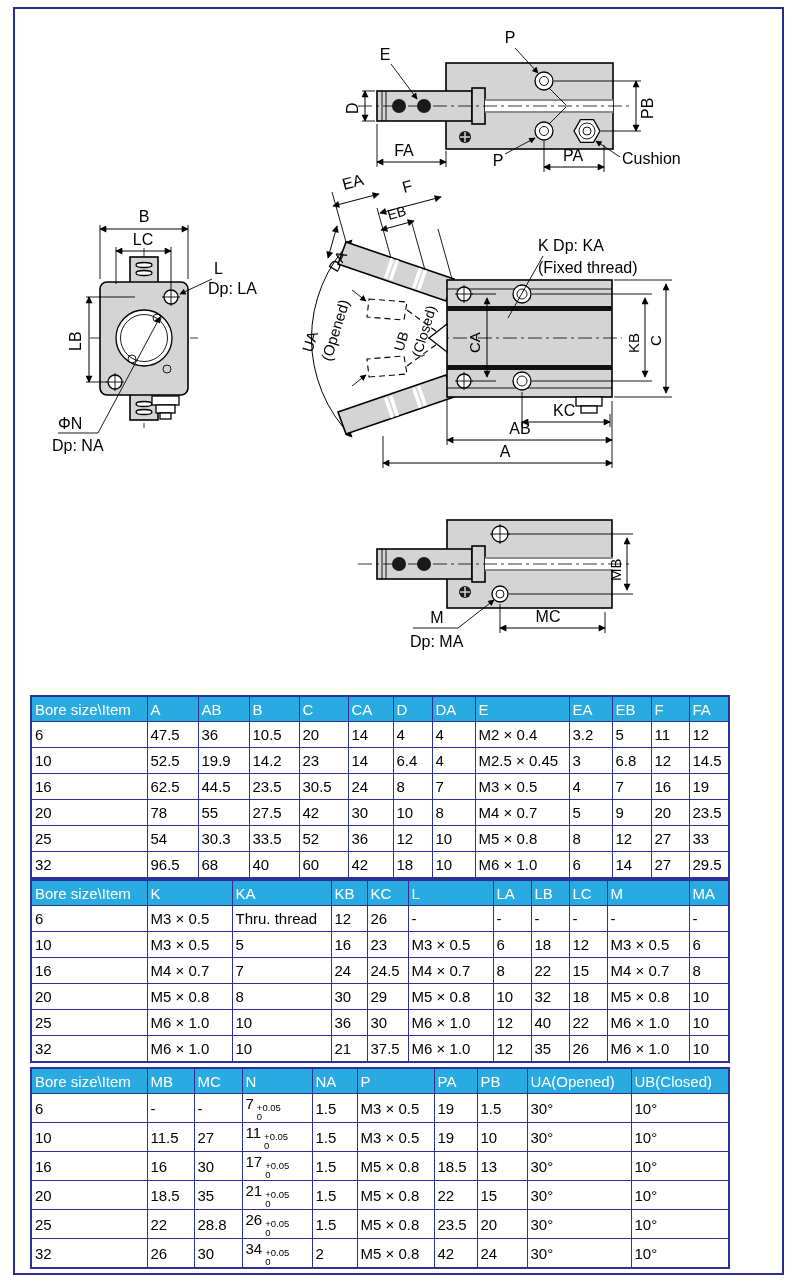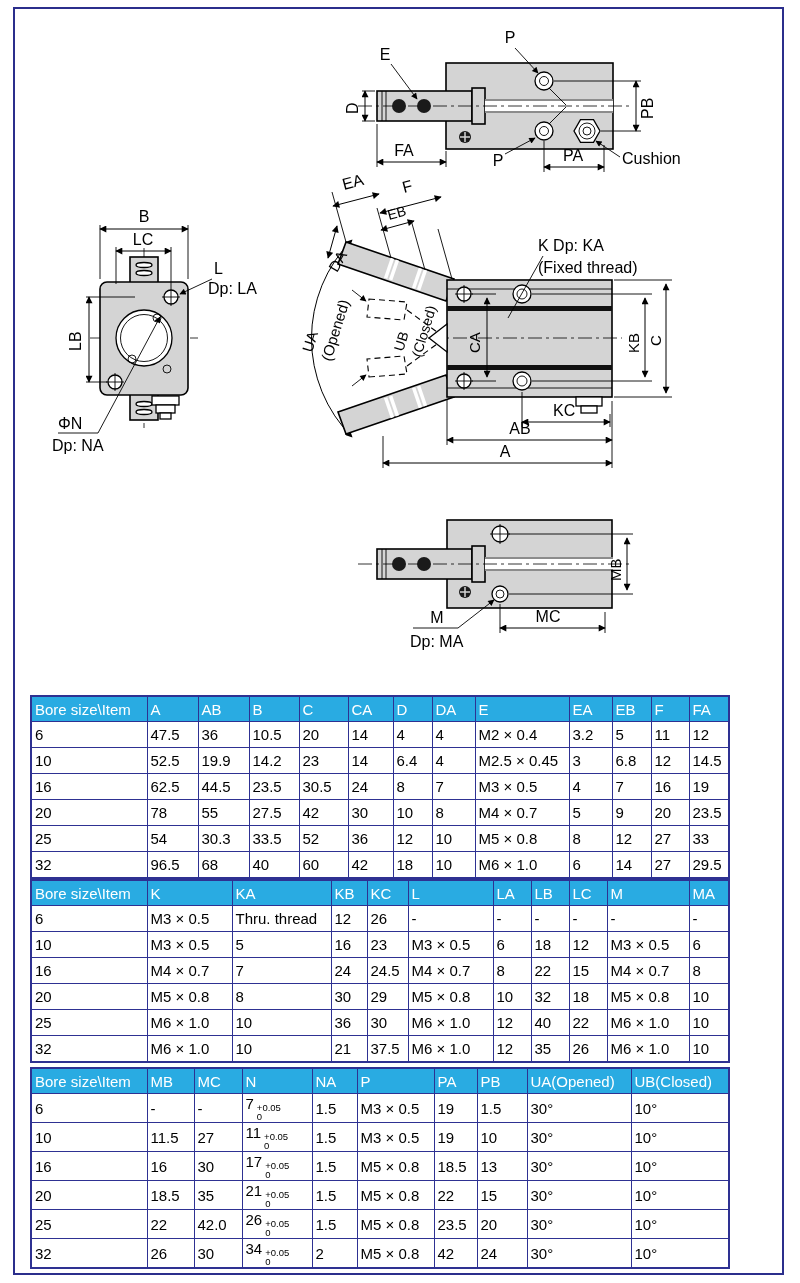--- a/index.html
+++ b/index.html
@@ -570,21 +570,21 @@
           <td>1.5</td>
           <td>M5 × 0.8</td>
           <td>22</td>
           <td>15</td>
           <td>30°</td>
           <td>10°</td>
         </tr>
         <tr>
           <td>25</td>
           <td>22</td>
-          <td>42.0</td>
+          <td>28.8</td>
           <td><span>26</span><span class="tol">
               <span>+0.05</span>
               <span>0</span>
             </span></td>
           <td>1.5</td>
           <td>M5 × 0.8</td>
           <td>23.5</td>
           <td>20</td>
           <td>30°</td>
           <td>10°</td>

